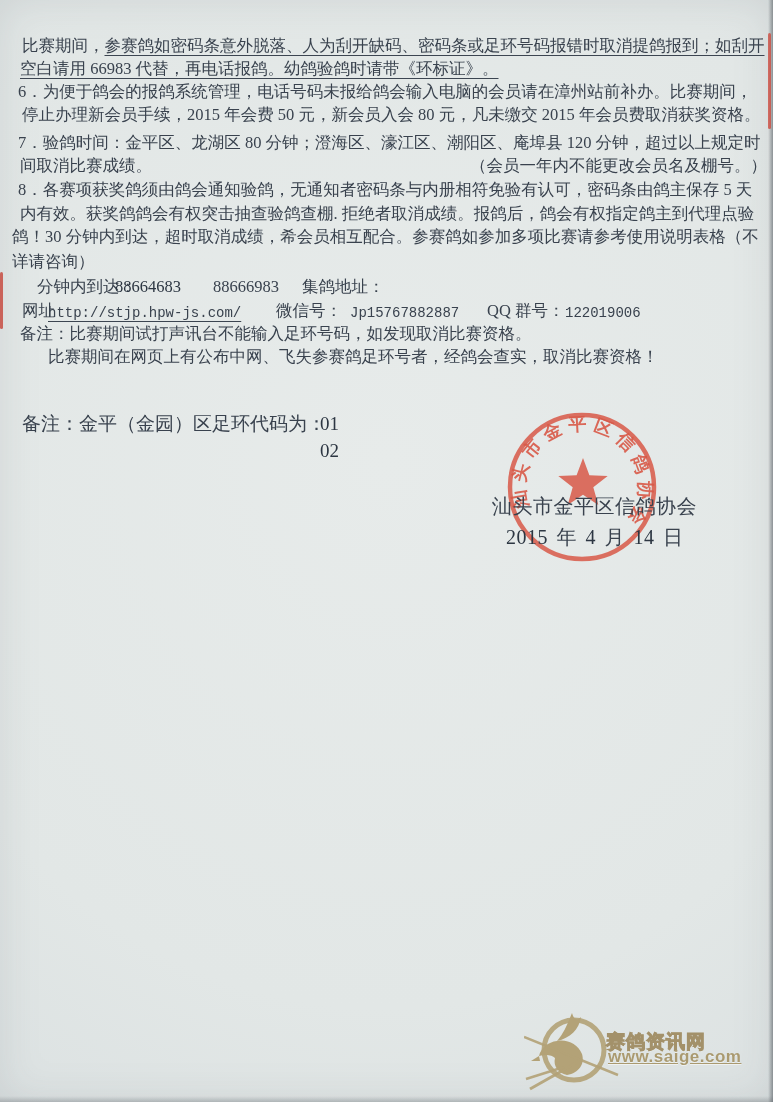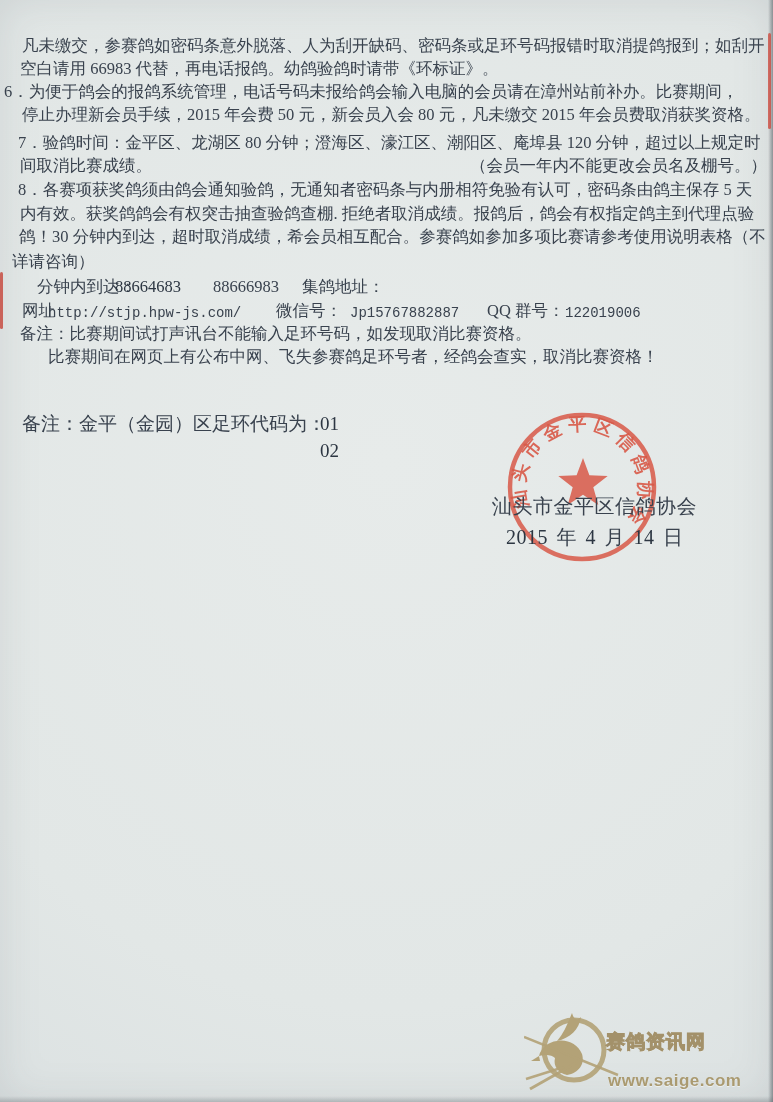--- a/index.html
+++ b/index.html
@@ -8,63 +8,63 @@
     width:773px;height:1102px;
     margin:0 auto;
     overflow:hidden;
     background:
       radial-gradient(ellipse 120% 90% at 50% 42%, #e7ebea 0%, #e2e7e6 55%, #d9dfe0 88%, #d2d8da 100%);
     box-shadow: inset 0 0 40px rgba(120,130,135,.18);
     font-family:"Liberation Serif","DejaVu Serif",serif;
     color:#39424e;
   }
   .ln{position:absolute;white-space:nowrap;font-size:16.5px;line-height:22px;height:22px;}
-  .u{text-decoration-thickness:1.4px;text-underline-offset:3.5px;text-decoration-color:#3c4551;}
+  .u{text-decoration:underline;text-decoration-thickness:1.4px;text-underline-offset:3.5px;text-decoration-color:#3c4551;}
   .b{font-weight:normal;color:#2c3642;}
   .abs{position:absolute;white-space:nowrap;}
   .mono{font-family:"Liberation Mono","DejaVu Sans Mono",monospace;font-size:14px;}
   .row{position:absolute;left:0;top:0;width:628px;height:22px;}
   .remark{font-size:19px;line-height:26px;}
   .sig{font-size:20px;letter-spacing:.5px;}
   .stamp{position:absolute;left:504px;top:404px;width:158px;height:164px;opacity:.85;}
   .edge-right{position:absolute;right:0;top:0;width:5px;height:1102px;
     background:linear-gradient(to left, rgba(75,82,88,.55), rgba(75,82,88,0));}
   .edge-bottom{position:absolute;left:0;bottom:0;width:773px;height:6px;
     background:linear-gradient(to top, rgba(85,92,98,.30), rgba(85,92,98,0));}
   .red-right{position:absolute;left:768px;top:33px;width:3px;height:96px;background:#cd3a2c;opacity:.7;border-radius:2px;}
   .red-left{position:absolute;left:0;top:272px;width:3px;height:57px;background:#c43a2e;opacity:.75;border-radius:2px;}
   .logo{position:absolute;left:524px;top:1005px;width:235px;height:95px;}
   .logo-name{position:absolute;left:82px;top:24px;font-family:"Liberation Sans","DejaVu Sans",sans-serif;
     font-weight:bold;font-size:19px;letter-spacing:1px;color:#b3a277;
     -webkit-text-stroke:1px #a3916a;text-shadow:0 1px 0 rgba(255,255,255,.5);}
-  .logo-url{position:absolute;left:84px;top:66px;font-family:"Liberation Sans","DejaVu Sans",sans-serif;
-    font-weight:bold;font-size:17px;letter-spacing:.5px;color:#aa9a70;text-shadow:0 1px 0 rgba(255,255,255,.5);}
+  .logo-url{position:absolute;left:84px;top:42px;font-family:"Liberation Sans","DejaVu Sans",sans-serif;
+    font-weight:bold;font-size:17px;letter-spacing:.5px;color:#aa9a70;text-shadow:0 1px 0 rgba(255,255,255,.5);text-decoration:underline;}
 </style>
 </head>
 <body>
 
 <div class="page">
 
   <div class="edge-right"></div>
   <div class="edge-bottom"></div>
   <div class="red-right"></div>
   <div class="red-left"></div>
 
-  <div class="ln" style="left:22px;top:35px"><span>凡未缴交，</span><span class="u">参赛鸽如密码条意外脱落、人为刮开缺码、密码条或足环号码报错时取消提鸽报到；如刮开</span></div>
+  <div class="ln" style="left:22px;top:35px"><span>比赛期间，</span><span class="u">参赛鸽如密码条意外脱落、人为刮开缺码、密码条或足环号码报错时取消提鸽报到；如刮开</span></div>
   <div class="ln u" style="left:20px;top:58px">空白请用 66983 代替，再电话报鸽。幼鸽验鸽时请带《环标证》。</div>
-  <div class="ln" style="left:4px;top:81px">6．为便于鸽会的报鸽系统管理，电话号码未报给鸽会输入电脑的会员请在漳州站前补办。比赛期间，</div>
+  <div class="ln" style="left:18px;top:81px">6．为便于鸽会的报鸽系统管理，电话号码未报给鸽会输入电脑的会员请在漳州站前补办。比赛期间，</div>
   <div class="ln" style="left:22px;top:104px">停止办理新会员手续，2015 年会费 50 元，新会员入会 80 元，凡未缴交 2015 年会员费取消获奖资格。</div>
   <div class="ln" style="left:18px;top:132px">7．验鸽时间：金平区、龙湖区 80 分钟；澄海区、濠江区、潮阳区、庵埠县 120 分钟，超过以上规定时</div>
   <div class="row" style="top:155px">
     <span class="ln" style="left:20px;top:0">间取消比赛成绩。</span>
     <span class="ln" style="left:470px;top:0">（会员一年内不能更改会员名及棚号。）</span>
   </div>
   <div class="ln" style="left:18px;top:179px">8．各赛项获奖鸽须由鸽会通知验鸽，无通知者密码条与内册相符免验有认可，密码条由鸽主保存 5 天</div>
   <div class="ln" style="left:20px;top:203px">内有效。获奖鸽鸽会有权突击抽查验鸽查棚. 拒绝者取消成绩。报鸽后，鸽会有权指定鸽主到代理点验</div>
-  <div class="ln" style="left:19px;top:226px">鸽！30 分钟内到达，超时取消成绩，希会员相互配合。参赛鸽如参加多项比赛请参考使用说明表格（不</div>
+  <div class="ln" style="left:12px;top:226px">鸽！30 分钟内到达，超时取消成绩，希会员相互配合。参赛鸽如参加多项比赛请参考使用说明表格（不</div>
   <div class="ln" style="left:12px;top:251px">详请咨询）</div>
 
   <div class="row" style="top:276px">
     <span class="ln" style="left:37px;top:0">分钟内到达：</span>
     <span class="ln b" style="left:115px;top:0">88664683</span>
     <span class="ln" style="left:213px;top:0">88666983</span>
     <span class="ln" style="left:302px;top:0">集鸽地址：</span>
   </div>
   <div class="row" style="top:300px">
     <span class="ln" style="left:22px;top:0">网址</span>

